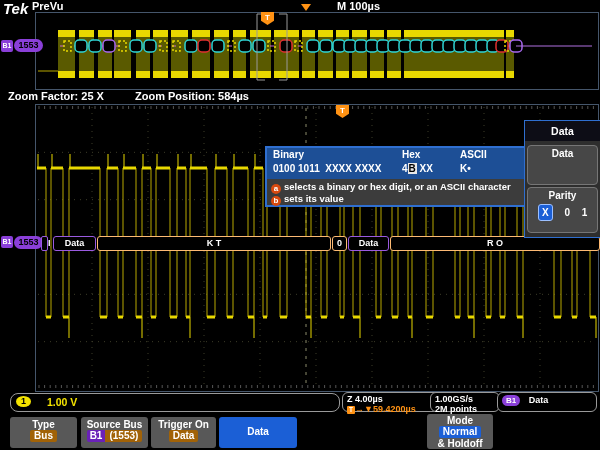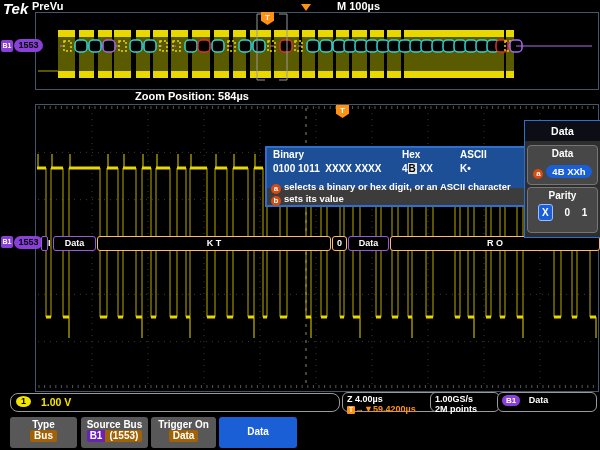--- a/index.html
+++ b/index.html
@@ -29,21 +29,21 @@
   
   .dbox{position:absolute;top:236px;height:13px;background:#000;font-size:9px;font-weight:bold;
         color:#fff;text-align:center;line-height:13px;border-radius:3px;}
   .dbox.cyan{border:1px solid #fdba74;}
   .dbox.purple{border:1px solid #9a5ae0;}
   .partial-mark{position:absolute;top:236px;height:13px;width:5px;border:1px solid #9a5ae0;
                 background:#000;border-radius:2px;}
   .partial-i{position:absolute;top:236px;font-size:9px;font-weight:bold;line-height:14px;}
   
   .popup{left:265px;top:146px;width:257px;height:57px;border:2px solid #2f6fd0;background:#3c3c3c;}
-  .popup-head{position:absolute;left:0;top:0;right:0;height:40px;background:#1d4f96;}
+  .popup-head{position:absolute;left:0;top:0;right:0;height:31px;background:#1d4f96;}
   .ph{position:absolute;font-size:10px;font-weight:bold;top:1px;}
   .pv{position:absolute;font-size:10px;font-weight:bold;top:15px;white-space:pre;}
   .hexcursor{background:#e8e8e8;color:#000;padding:0 1px;}
   .hintrow{position:absolute;left:4px;font-size:9.5px;font-weight:bold;color:#fff;}
   .knob{display:inline-block;width:10px;height:10px;border-radius:50%;background:#d84a10;color:#fff;
         font-size:8px;font-weight:bold;text-align:center;line-height:10px;vertical-align:-1px;margin-right:3px;}
   
   .panel{left:524px;top:120px;width:75px;height:116px;background:#2e2e2e;border:1px solid #2f6fd0;border-right:none;}
   .panel-title{position:absolute;left:0;top:0;right:0;height:20px;background:#0d0d16;
                font-size:10.5px;font-weight:bold;text-align:center;line-height:20px;}
@@ -53,21 +53,21 @@
         font-size:9.5px;font-weight:bold;line-height:13px;}
   .parity-opts{display:flex;justify-content:space-around;align-items:center;margin-top:3px;padding:0 4px;}
   .parity-sel{background:#1b5fd6;border:1px solid #9cc0ff;border-radius:3px;width:13px;height:15px;
               text-align:center;line-height:15px;font-size:10px;font-weight:bold;}
   .parity-opt{font-size:10px;font-weight:bold;}
   
   .chanbar{left:10px;top:393px;width:328px;height:17px;background:#000;border:1px solid #9a9a9a;
            border-radius:8px;}
   .chanbadge{position:absolute;left:5px;top:2px;width:15px;height:11px;background:#f5e400;color:#000;
              border-radius:50%;font-size:9px;font-weight:bold;text-align:center;line-height:11px;}
-  .chanscale{position:absolute;left:30px;top:2px;color:#f5e400;font-size:10.5px;font-weight:bold;}
+  .chanscale{position:absolute;left:36px;top:2px;color:#f5e400;font-size:10.5px;font-weight:bold;}
   .sbox{position:absolute;top:392px;height:20px;background:#000;border:1px solid #9a9a9a;border-radius:6px;
         font-size:9px;font-weight:bold;padding:1px 4px;box-sizing:border-box;}
   .sbox .l2{color:#ff9214;}
   .ticon{display:inline-block;width:8px;height:8px;background:#ff9214;color:#fff;font-size:6.5px;
          font-weight:bold;text-align:center;line-height:8px;border-radius:1px;}
   .busbox-badge{display:inline-block;background:#8a3fd8;color:#fff;font-size:8px;font-weight:bold;
                 border-radius:6px;padding:0 4px;line-height:11px;}
   
   .mbtn{position:absolute;top:417px;height:31px;background:#585858;border-radius:3px;text-align:center;
         font-size:10px;font-weight:bold;color:#fff;padding-top:2px;box-sizing:border-box;}
@@ -198,20 +198,21 @@
   <span class="abs logo">Tek</span>
   <span class="abs prevu">PreVu</span>
   <span class="abs timebase">M 100µs</span>
   <div class="abs trig-tri"></div>
 
   <div class="abs win overview-win"></div>
   <div class="abs busbadge" style="left:1px;top:40px;">B1</div>
   <div class="abs busbubble" style="left:14px;top:39px;">1553</div>
   <div class="abs tshield" id="ovT" style="left: 261px; top: 12px;">T</div>
 
+  <span class="abs zoomrow" style="left:8px;">Zoom Factor: 25 X</span>
   <span class="abs zoomrow" style="left:135px;">Zoom Position: 584µs</span>
 
   <div class="abs win main-win"></div>
   <div class="abs tshield" id="mainT" style="left: 336px; top: 105px;">T</div>
 
   <div class="abs busbadge" style="left:1px;top:236px;">B1</div>
   <div class="abs busbubble" style="left:14px;top:236px;">1553</div>
   <div class="partial-mark" style="left:41px;"></div>
   <span class="partial-i" style="left:48px;">I</span>
   <div class="dbox purple" style="left:53px;width:41px;">Data</div>
@@ -234,23 +235,20 @@
     </div>
     <div class="hintrow" style="top:45px;">
       <span class="knob">b</span><span>sets its value</span>
     </div>
   </div>
 
   <div class="abs panel">
     <div class="panel-title">Data</div>
     <div class="panel-box" style="top:24px;height:38px;">
       <div class="lbl">Data</div>
-      <div style="text-align:center;margin-top:2px;">
-        <span class="knob">a</span><span class="pill">4B XXh</span>
-      </div>
     </div>
     <div class="panel-box" style="top:66px;height:44px;">
       <div class="lbl">Parity</div>
       <div class="parity-opts">
         <span class="parity-sel">X</span>
         <span class="parity-opt">0</span>
         <span class="parity-opt">1</span>
       </div>
     </div>
   </div>
@@ -278,14 +276,19 @@
   </div>
   <div class="mbtn" style="left:81px;width:67px;">
     <div>Source Bus</div>
     <span class="purp">B1</span><span class="bluepill" style="border-radius:0 2px 2px 0;">(1553)</span>
   </div>
   <div class="mbtn" style="left:151px;width:65px;">
     <div>Trigger On</div>
     <span class="bluepill">Data</span>
   </div>
   <div class="mbtn-selected" style="left:219px;width:78px;">Data</div>
+  <div class="modebox">
+    <div>Mode</div>
+    <span class="bluepill" style="display:inline-block;background:#1b5fd6;border-radius:2px;padding:0 4px;line-height:12px;">Normal</span>
+    <div>&amp; Holdoff</div>
+  </div>
 
 </div>
 
 </body></html>

